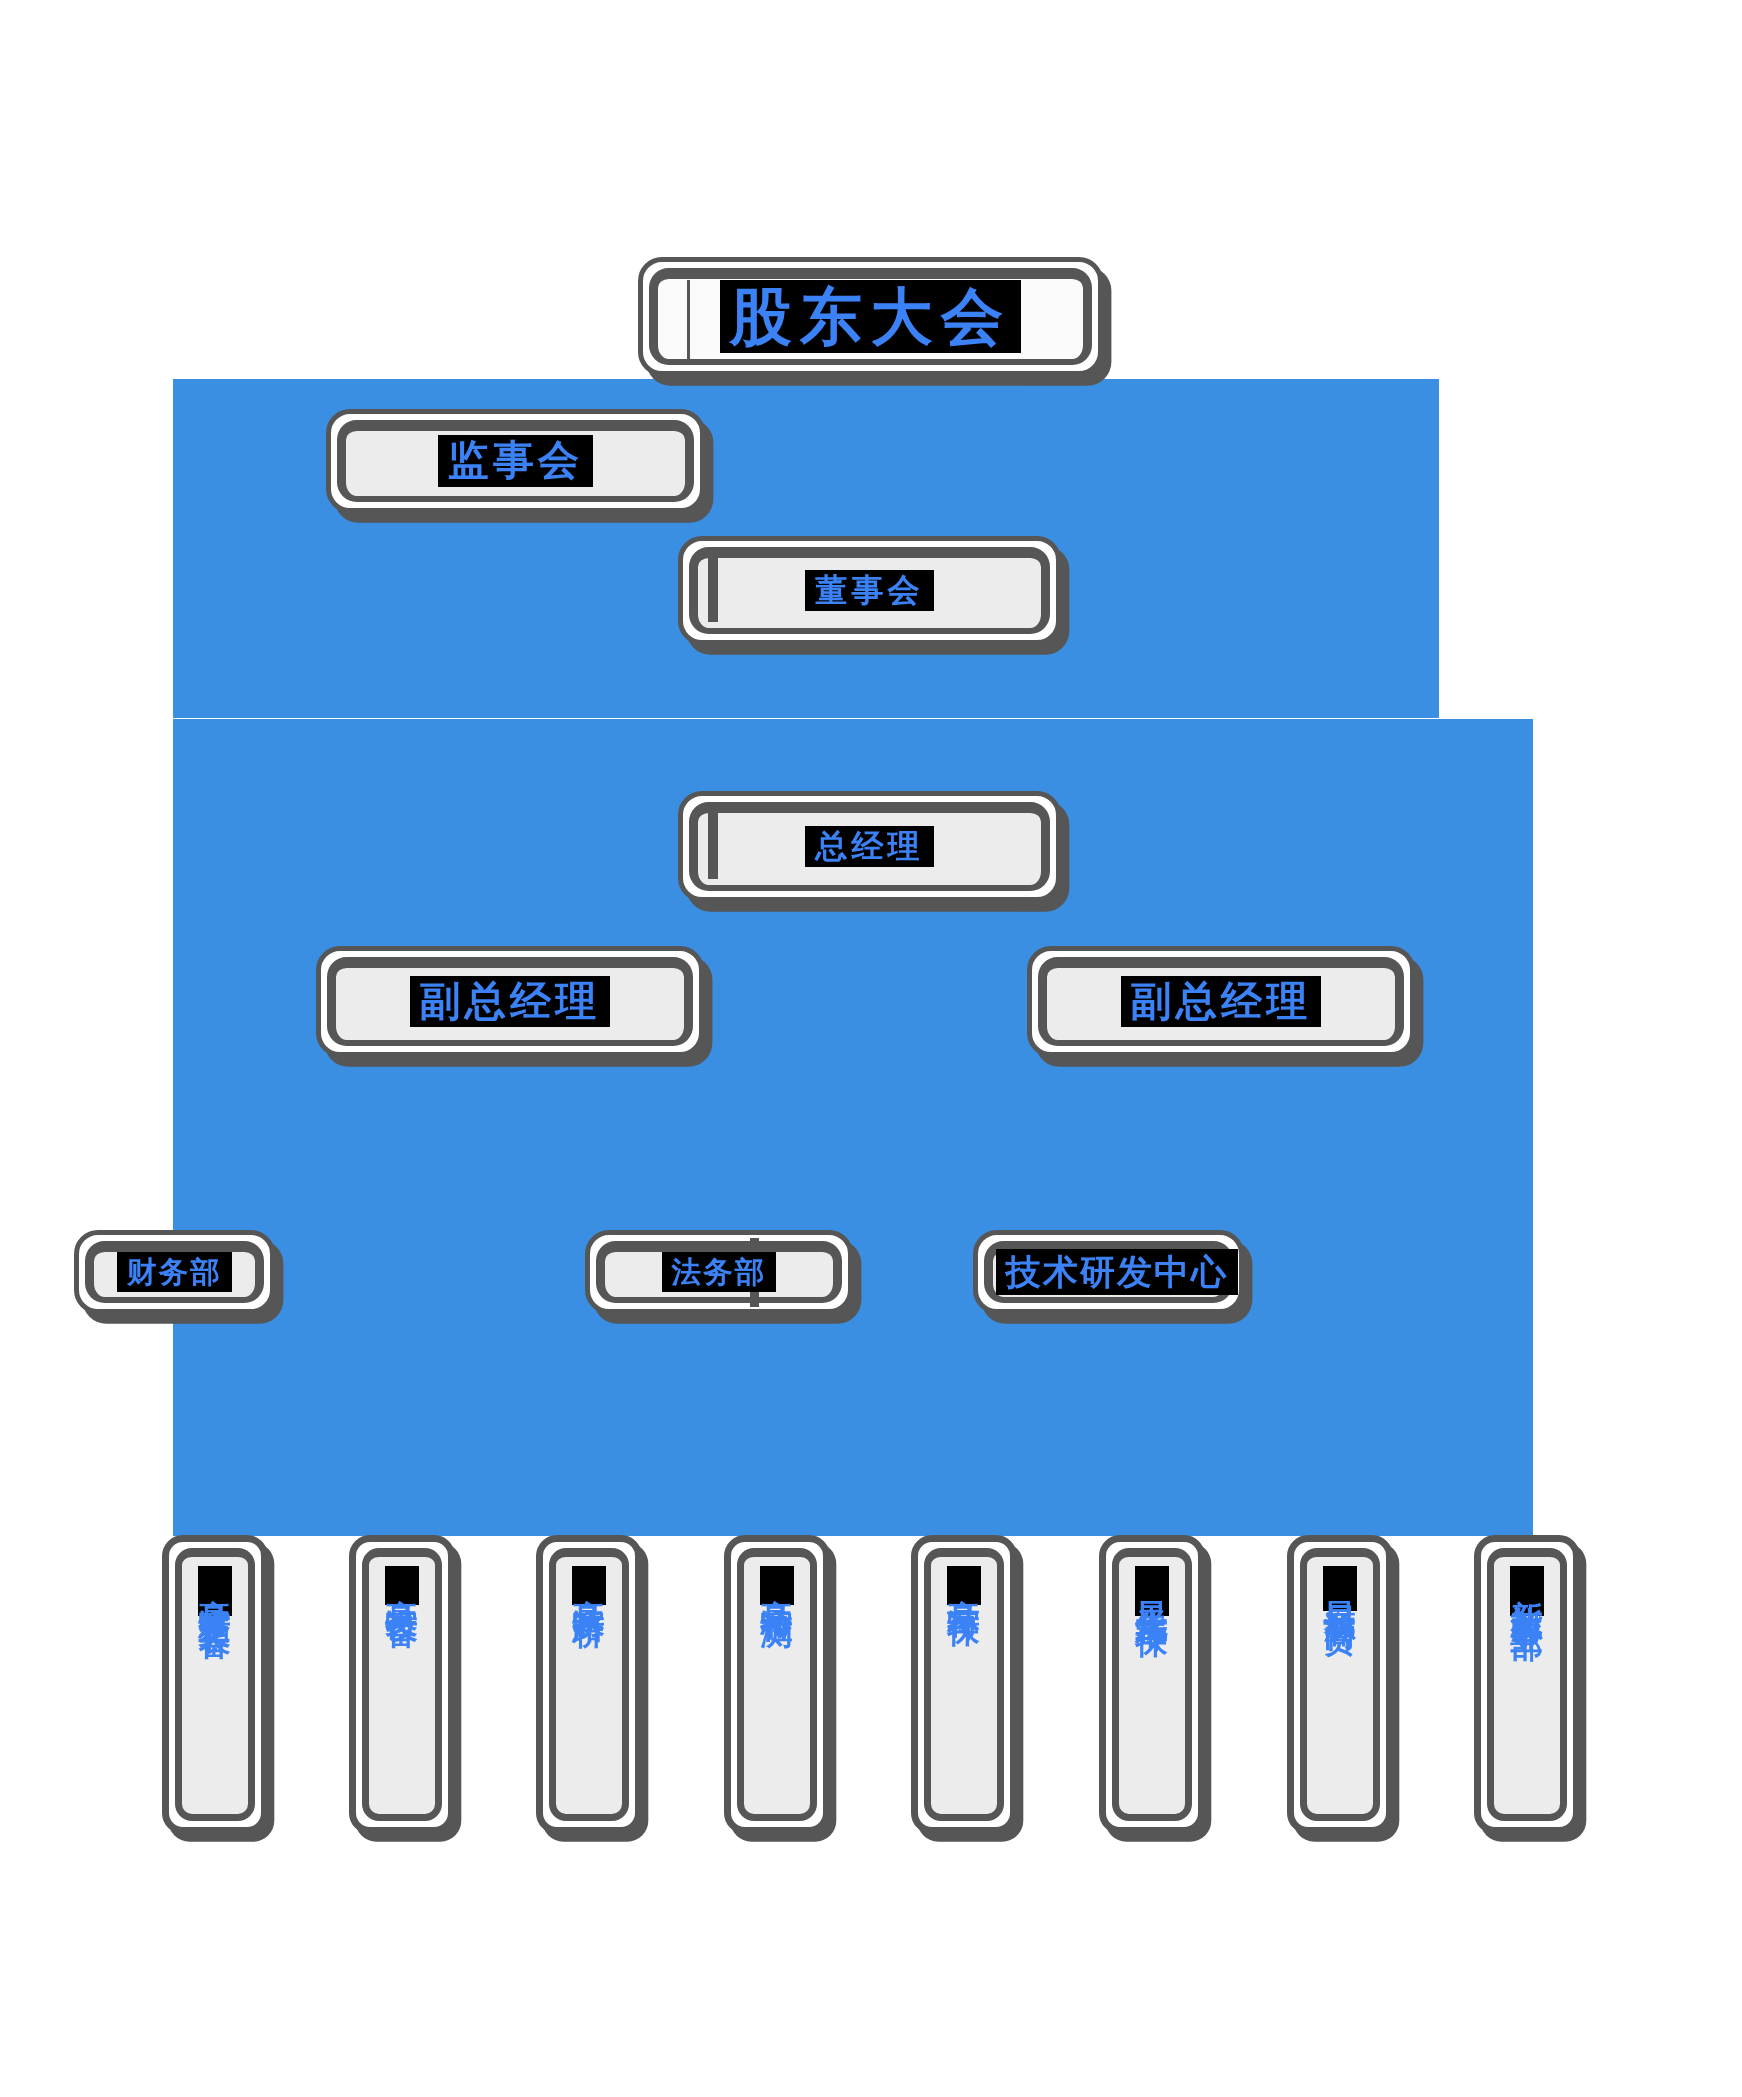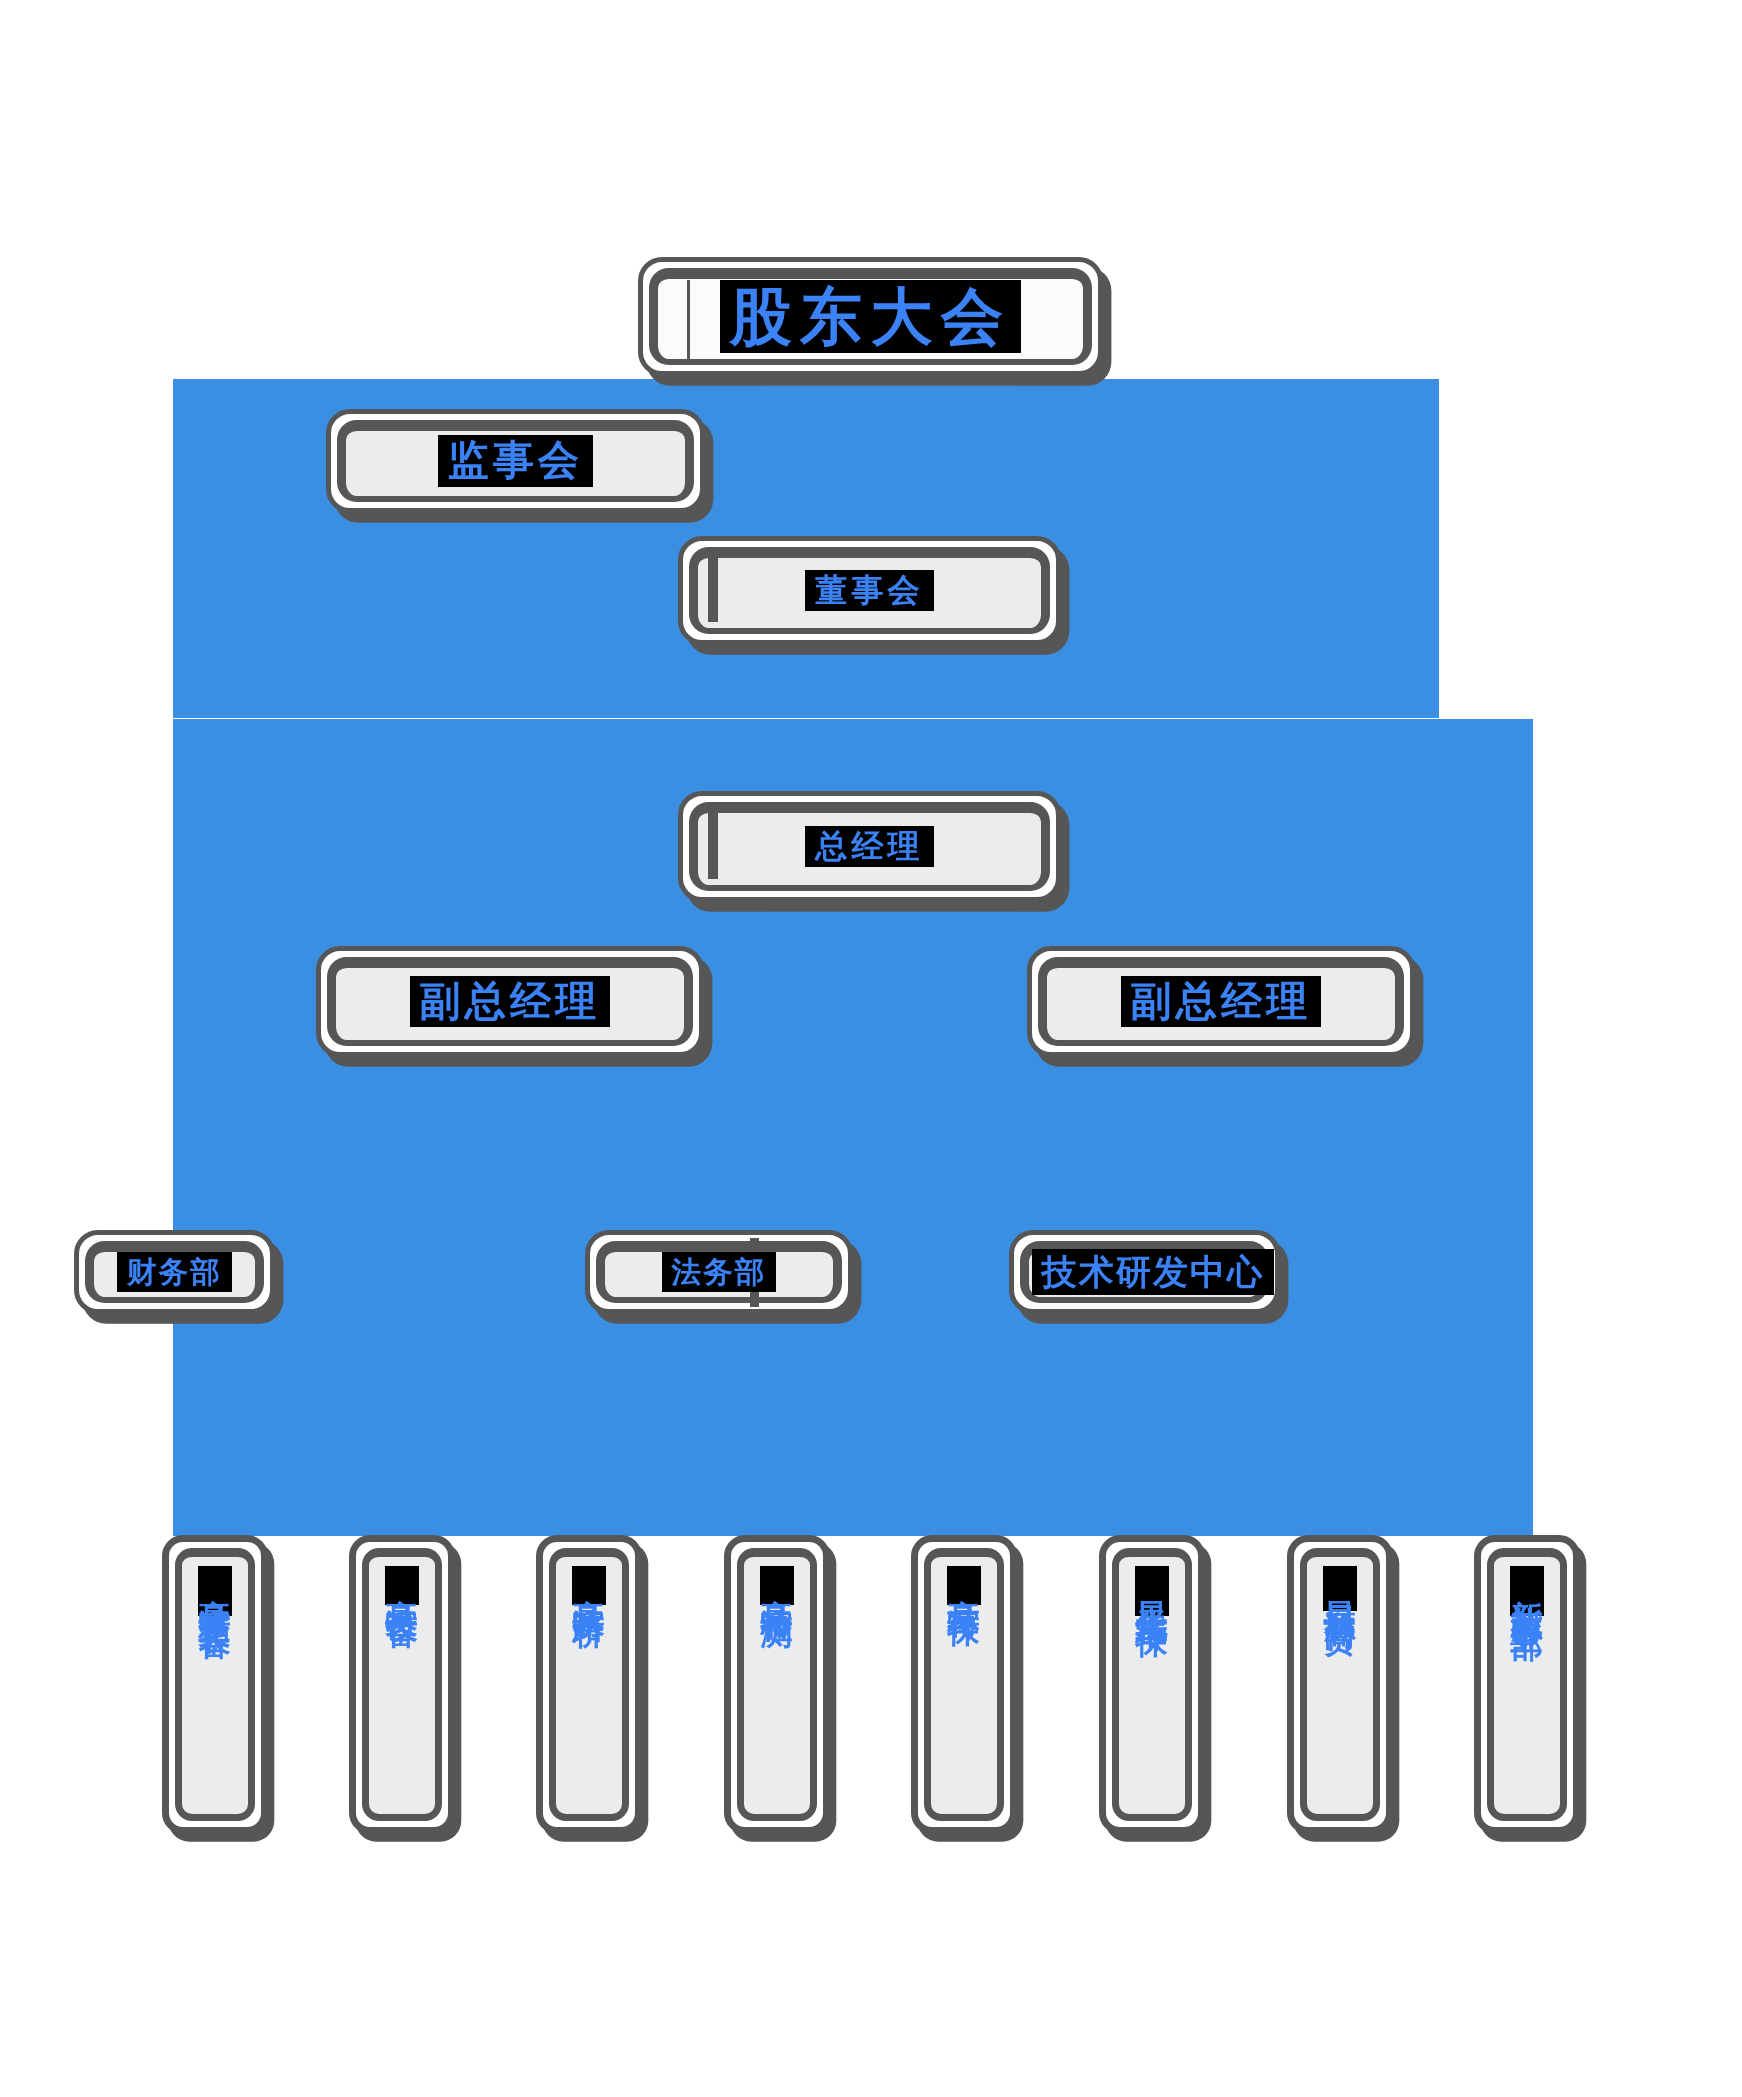--- a/index.html
+++ b/index.html
@@ -140,21 +140,21 @@
     <span class="label fs-e">财务部</span>
   </div>
 
 
   <div class="node" style="left:549px;top:1230px;width:268px;height:84px;margin-left:36px;">
     <div class="frame"></div>
     <div class="deco-bar" style="left:160px;top:2.8px;height:69px;width:9px;"></div>
     <span class="label fs-e">法务部</span>
   </div>
 
-  <div class="node" style="left:1009px;top:1230px;width:271px;height:84px;padding-left:17px;">
+  <div class="node" style="left:973px;top:1230px;width:271px;height:84px;padding-left:17px;">
     <div class="frame"></div>
     <span class="label fs-f">技术研发中心</span>
   </div>
 
 
   <div class="vnode" style="left:162px;top:1535px;width:106px;height:299px;">
     <div class="frame"></div>
     <span class="label">豪特精工装备</span>
   </div>
 

